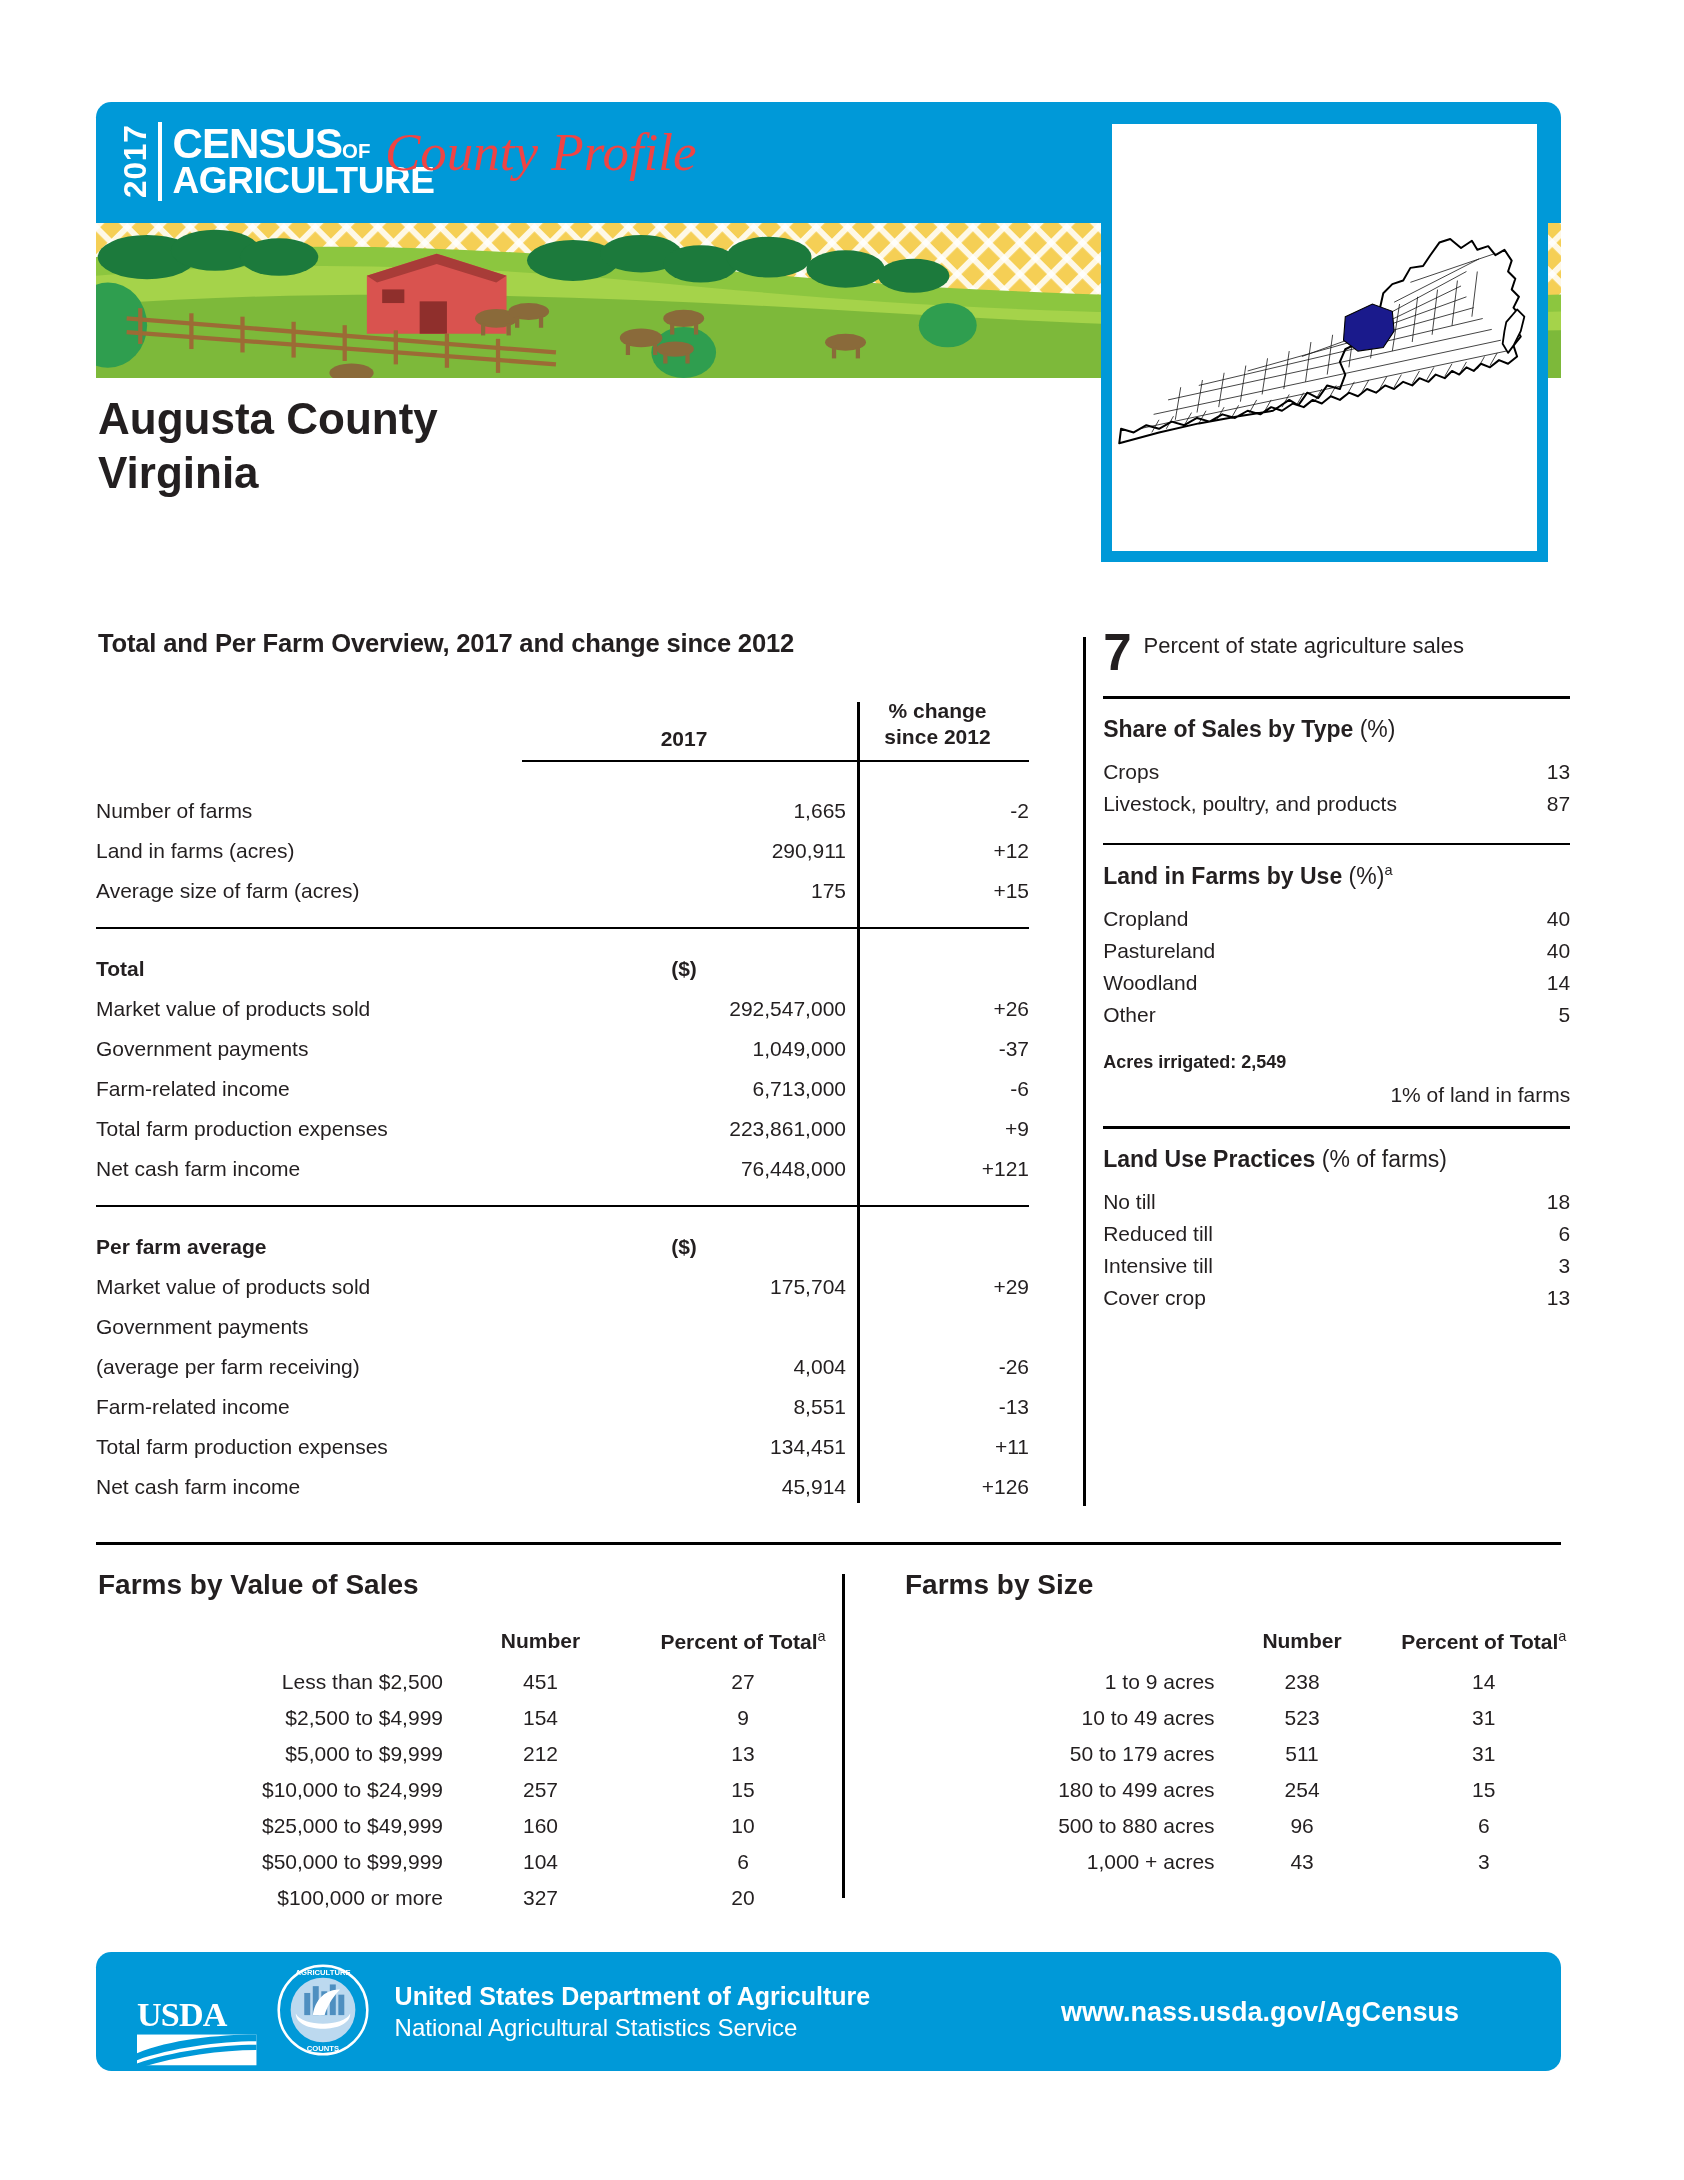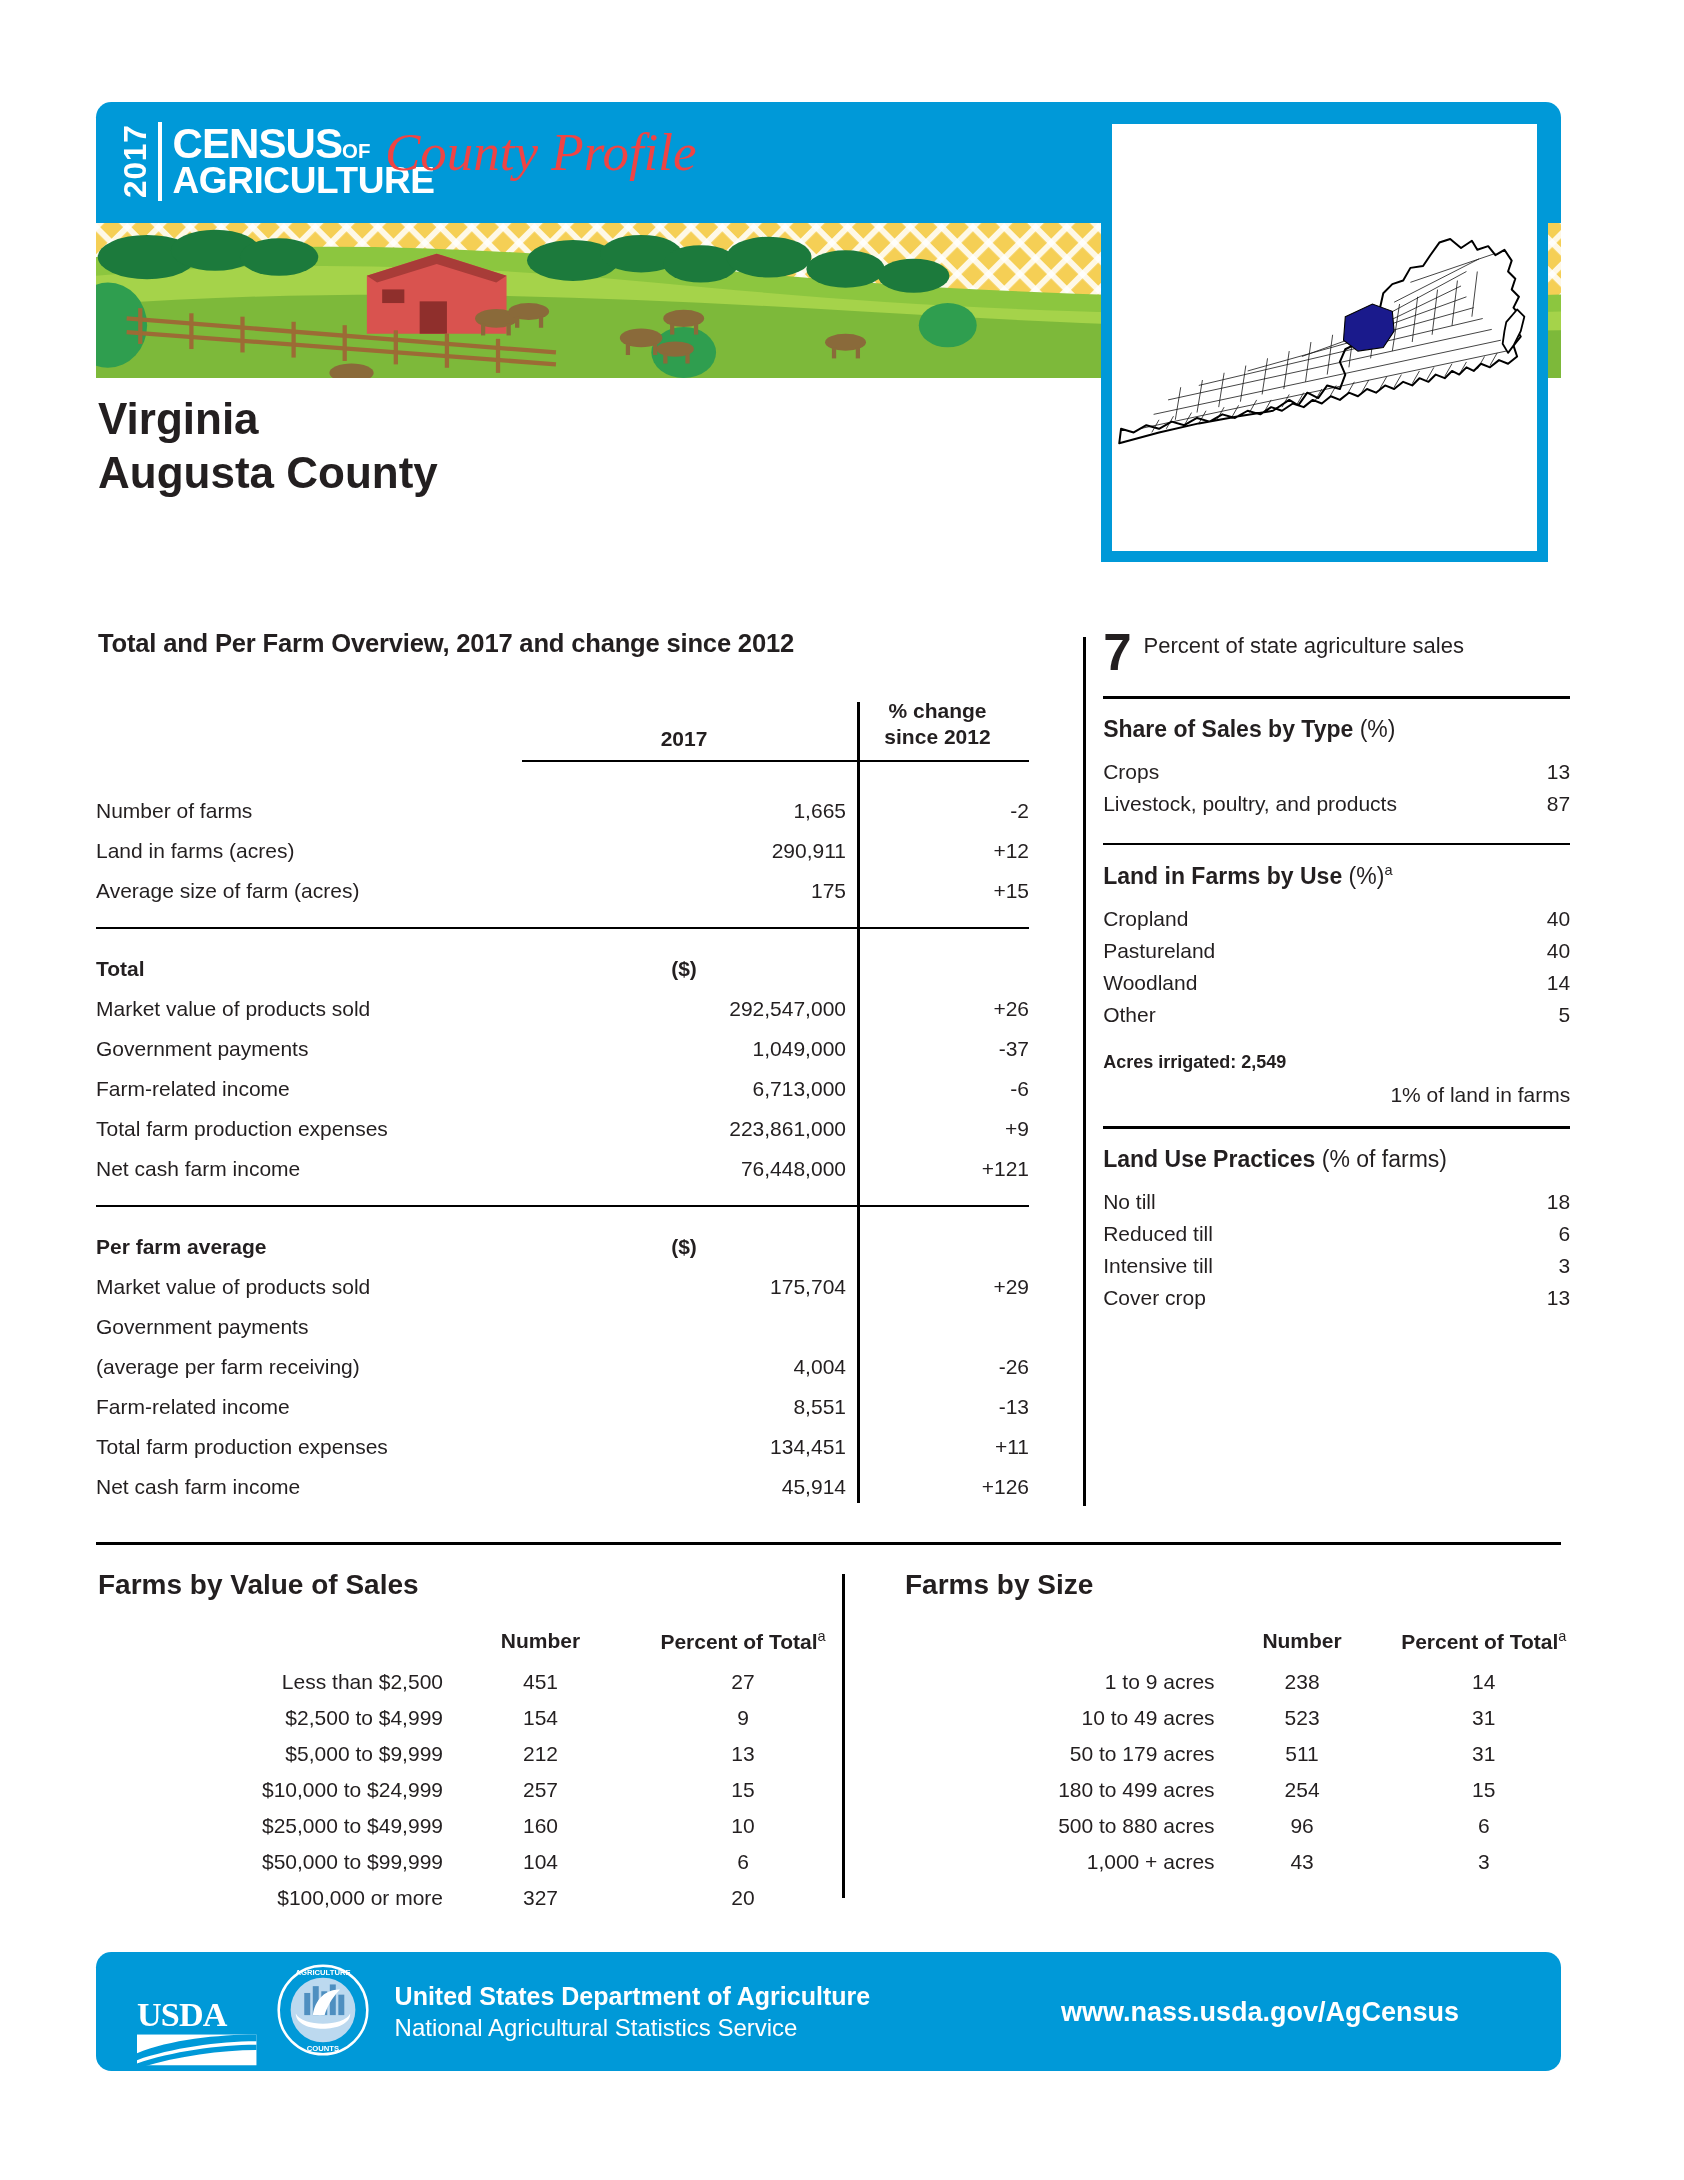--- a/index.html
+++ b/index.html
@@ -298,22 +298,22 @@
                  M262,268 L268,222 M238,276 L244,232 M214,284 L220,240
                  M190,292 L196,250 M166,298 L172,258 M142,306 L148,266
                  M118,312 L124,274 M94,318 L100,282 M70,326 L76,290"></path>
       </g>
 
       <path d="M258,212 L288,198 L310,206 L312,228 L300,246 L272,250 L256,238 Z" fill="#1a1a8c" stroke="#000000" stroke-width="1.2"></path>
     </svg>
   </div>
 
   <div class="county-title">
+    <div>Augusta County</div>
     <div>Virginia</div>
-    <div>Augusta County</div>
   </div>
 
   <div class="overview-h">Total and Per Farm Overview, 2017 and change since 2012</div>
 
   <div class="vline"></div>
 
   <div class="ov-table">
     <table>
       <tbody>
           <tr class="hdr-row">

